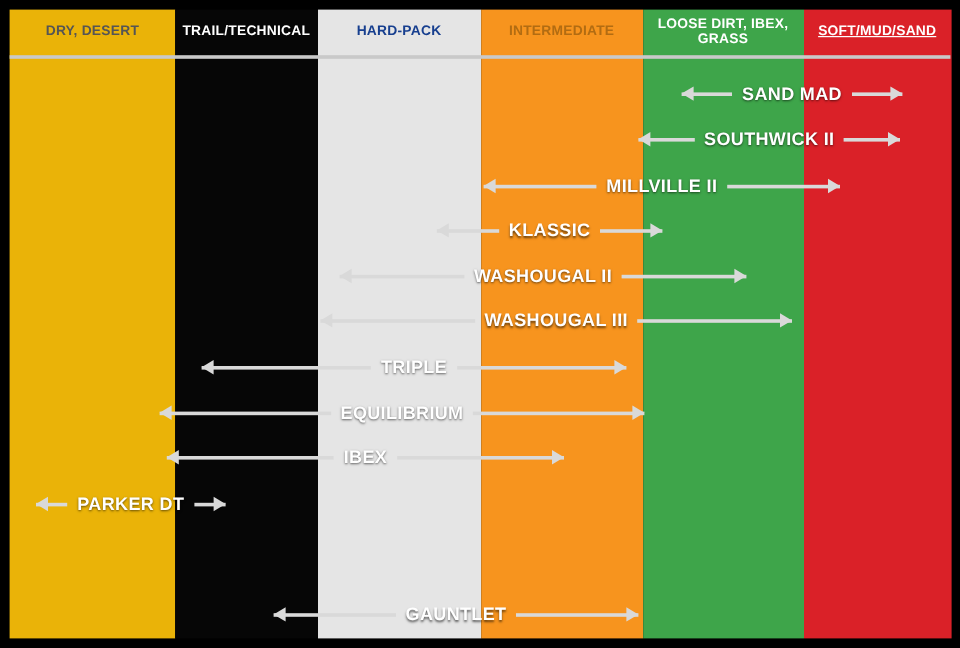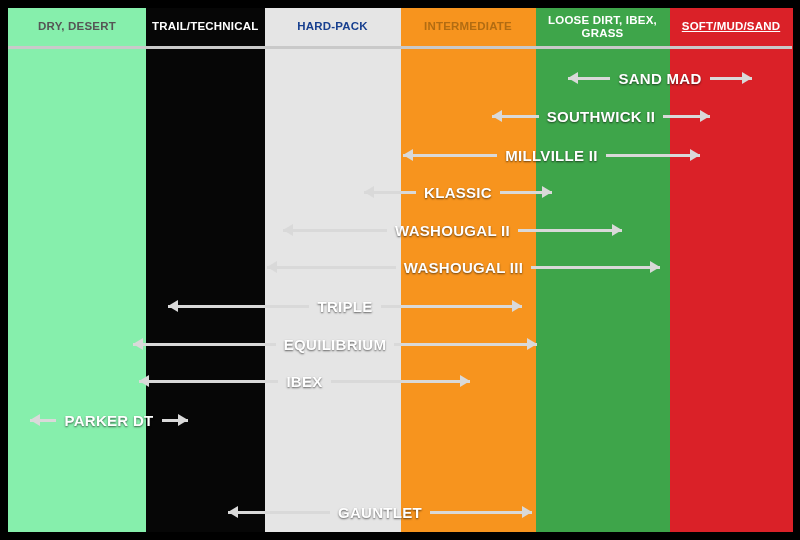--- a/index.html
+++ b/index.html
@@ -89,21 +89,21 @@
     white-space:nowrap;
     text-shadow:0 1px 2px rgba(0,0,0,0.6);
   }
 </style>
 </head>
 <body>
 
 <div class="board">
   <div class="header-divider"></div>
 
-  <div class="column" style="background: #86efac; flex: 0 0 138px;">
+  <div class="column" style="background: #eab308; flex: 0 0 138px;">
     <div class="col-header" style="color: rgb(85, 85, 85);">DRY, DESERT</div>
     <div class="col-body"></div>
   </div>
 
   <div class="column" style="background: rgb(6, 6, 6); flex: 0 0 118px; justify-content: center;">
     <div class="col-header" style="color: rgb(255, 255, 255);">TRAIL/TECHNICAL</div>
     <div class="col-body"></div>
   </div>
 
   <div class="column" style="background: #e5e5e5; flex: 0 0 136px;">
@@ -126,21 +126,21 @@
     <div class="col-body"></div>
   </div>
 </div>
 
 <div class="rows">
     <div class="tire-row" style="left: 568px; top: 68px; width: 184px;">
       <span class="arrow left"></span>
       <span class="tire-label">SAND MAD</span>
       <span class="arrow right"></span>
     </div>
-    <div class="tire-row" style="left: 492px; top: 106px; width: 218px; text-align: right;">
+    <div class="tire-row" style="left: 532px; top: 106px; width: 218px; text-align: right;">
       <span class="arrow left"></span>
       <span class="tire-label">SOUTHWICK II</span>
       <span class="arrow right"></span>
     </div>
     <div class="tire-row" style="left: 403px; top: 145px; width: 297px;">
       <span class="arrow left"></span>
       <span class="tire-label">MILLVILLE II</span>
       <span class="arrow right"></span>
     </div>
     <div class="tire-row" style="left: 364px; top: 182px; width: 188px;">

